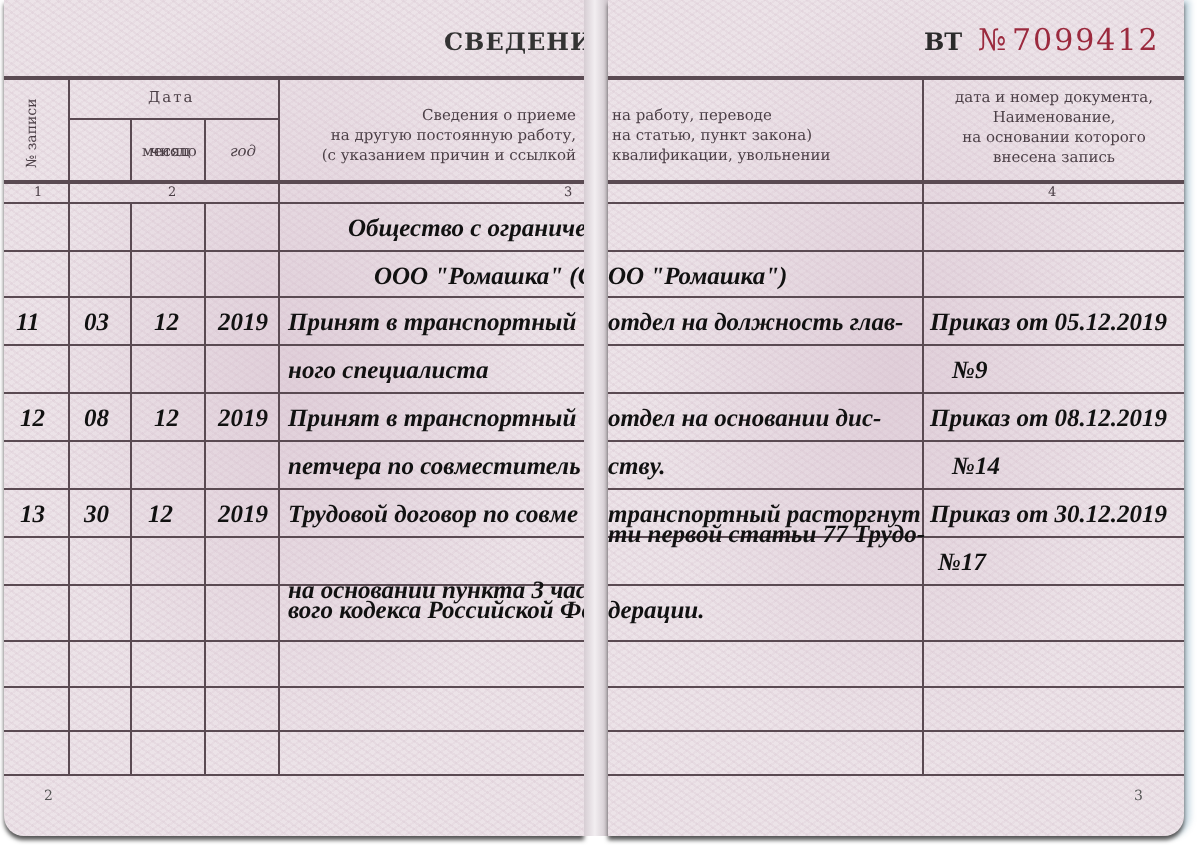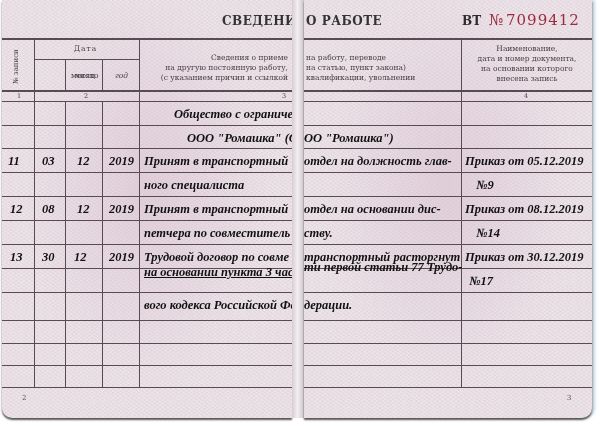--- a/index.html
+++ b/index.html
@@ -89,30 +89,29 @@
     <span class="t entry" style="left:75px;top:202px;">12</span>
     <span class="t entry" style="left:107px;top:202px;">2019</span>
     <span class="t entry" style="left:142px;top:202px;">Принят в транспортный</span>
     <span class="t entry" style="left:142px;top:226px;">петчера по совместитель</span>
 
     <span class="t entry" style="left:8px;top:250px;">13</span>
     <span class="t entry" style="left:40px;top:250px;">30</span>
     <span class="t entry" style="left:72px;top:250px;">12</span>
     <span class="t entry" style="left:107px;top:250px;">2019</span>
     <span class="t entry" style="left:142px;top:250px;"> Трудовой договор по совме</span>
-    <span class="t entry" style="left:142px;top:265px;text-decoration:underline;">на основании пункта 3 час</span>
+    <span class="t entry" style="left:142px;top:288px;">на основании пункта 3 час</span>
     <span class="t entry" style="left:142px;top:298px;">вого кодекса Российской Фе</span>
 
     <span class="t pg" style="left:20px;top:394px;">2</span>
   </div>
 
   <div class="spine"></div>
 
   <div class="page right">
-    <span class="t title" style="left:2px;top:14px;">О РАБОТЕ</span>
     <span class="t serial-prefix" style="left:158px;top:14px;">ВТ</span>
     <span class="t serial" style="left:185px;top:11px;">№</span>
     <span class="t serial" style="left:202px;top:11px;">7099412</span>
 
     <div class="hl thick" style="left:0;width:288px;top:38px;"></div>
     <div class="hl thick" style="left:0;width:288px;top:90px;"></div>
     <div class="hl" style="left:0;width:288px;top:101px;"></div>
 
     <div class="hl" style="left:0;width:288px;top:125px;"></div>
     <div class="hl" style="left:0;width:288px;top:148px;"></div>
@@ -128,22 +127,22 @@
     <div class="hl" style="left:0;width:288px;top:387px;"></div>
 
     <div class="vl" style="left:157px;top:38px;height:349px;"></div>
 
     <div class="t hdr" style="left:2px;top:53px;">
       <div>на работу, переводе</div>
       <div>на статью, пункт закона)</div>
       <div>квалификации, увольнении</div>
     </div>
     <div class="t hdr" style="left:160px;top:44px;width:126px;text-align:center;">
+      <div>дата и номер документа,</div>
       <div>Наименование,</div>
-      <div>дата и номер документа,</div>
       <div>на основании которого</div>
       <div>внесена запись</div>
     </div>
     <span class="t colnum" style="left:220px;top:92px;">4</span>
 
     <span class="t entry" style="left:0px;top:131px;">ОО "Ромашка")</span>
 
     <span class="t entry" style="left:0px;top:154px;">отдел на должность глав-</span>
     <span class="t entry" style="left:161px;top:154px;">Приказ от 05.12.2019</span>
     <span class="t entry" style="left:172px;top:178px;">№9</span>

